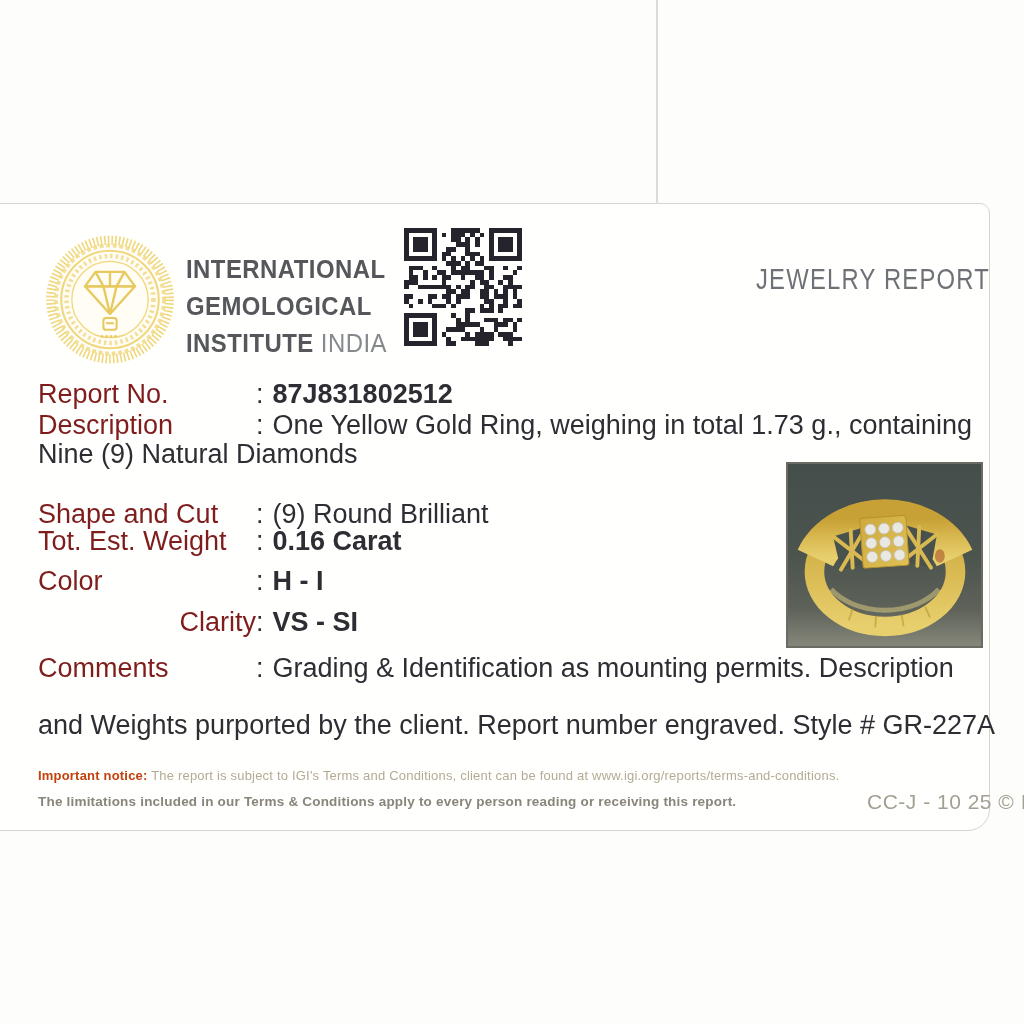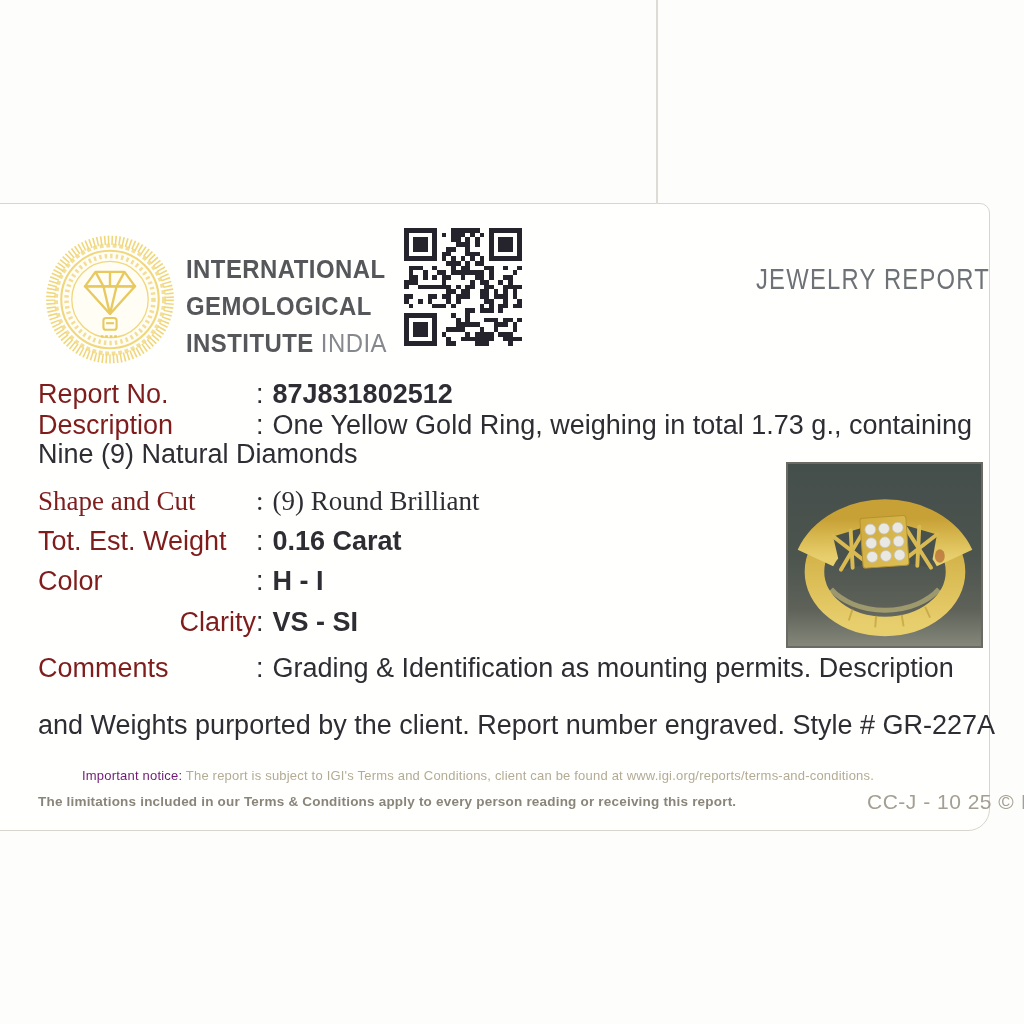--- a/index.html
+++ b/index.html
@@ -46,39 +46,39 @@
   
   .row { position:absolute; left:38px; z-index:2; font-size:27px; white-space:nowrap; }
   .row .label { display:inline-block; width:218px; color:#7f1d1d; }
   .row .colon { display:inline-block; margin-right:9px; }
   .row .val  { }
   .row .bold, .cont.bold { font-weight:700; }
   .cont { position:absolute; left:38px; z-index:2; font-size:27px; white-space:nowrap;text-align:right; }
 
   .row-0 { top:379px; }
   .row-1 { top:410px; }  .row-1b { top:439px; }
-  .row-2 { top:486px;font-family:Liberation Serif, serif; }
+  .row-2 { top:499px; }
   .row-3 { top:526px; }
   .row-4 { top:566px; }
   .row-5 { top:607px;text-align:right; }
   .row-6 { top:653px; }  .row-6b { top:682px;margin-top:28px; }
 
   
   .ring-photo {
     position:absolute; left:786px; top:462px; width:197px; height:186px; z-index:2;
     border:2px solid #6b6b64;
   }
   .ring-photo svg { display:block; width:100%; height:100%; }
 
   
   .notice-line {
     position:absolute; left:38px; top:768px; z-index:2;
     font-size:13px; color:#b3ab94; letter-spacing:.2px; white-space:nowrap;
   }
-  .notice-line .strong { font-weight:400; color:#701a75;margin-left:44px; }
+  .notice-line .strong { font-weight:700; color:#c2410c; }
   .limitations-line {
     position:absolute; left:38px; top:794px; z-index:2;
     font-size:13.5px; font-weight:700; color:#8a857a; letter-spacing:.2px; white-space:nowrap;text-align:center;
   }
   .code-line {
     position:absolute; left:867px; top:790px; z-index:2;
     font-size:21px; color:#a49f93; letter-spacing:.5px; white-space:nowrap;
   }
 </style>
 </head>

